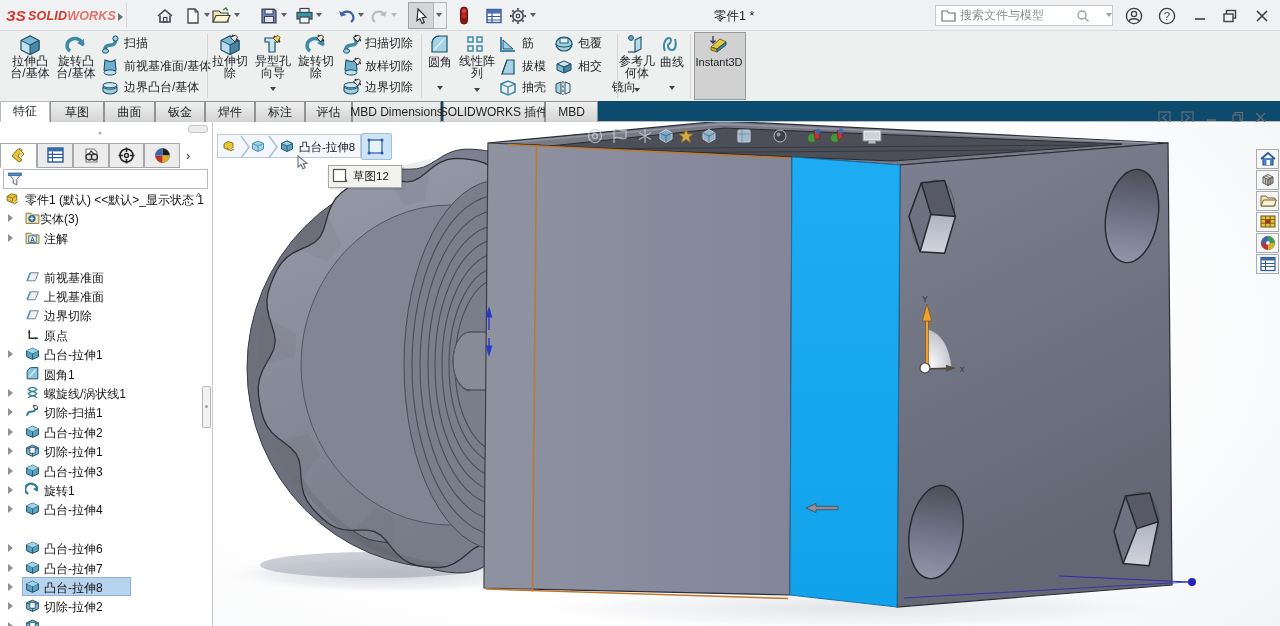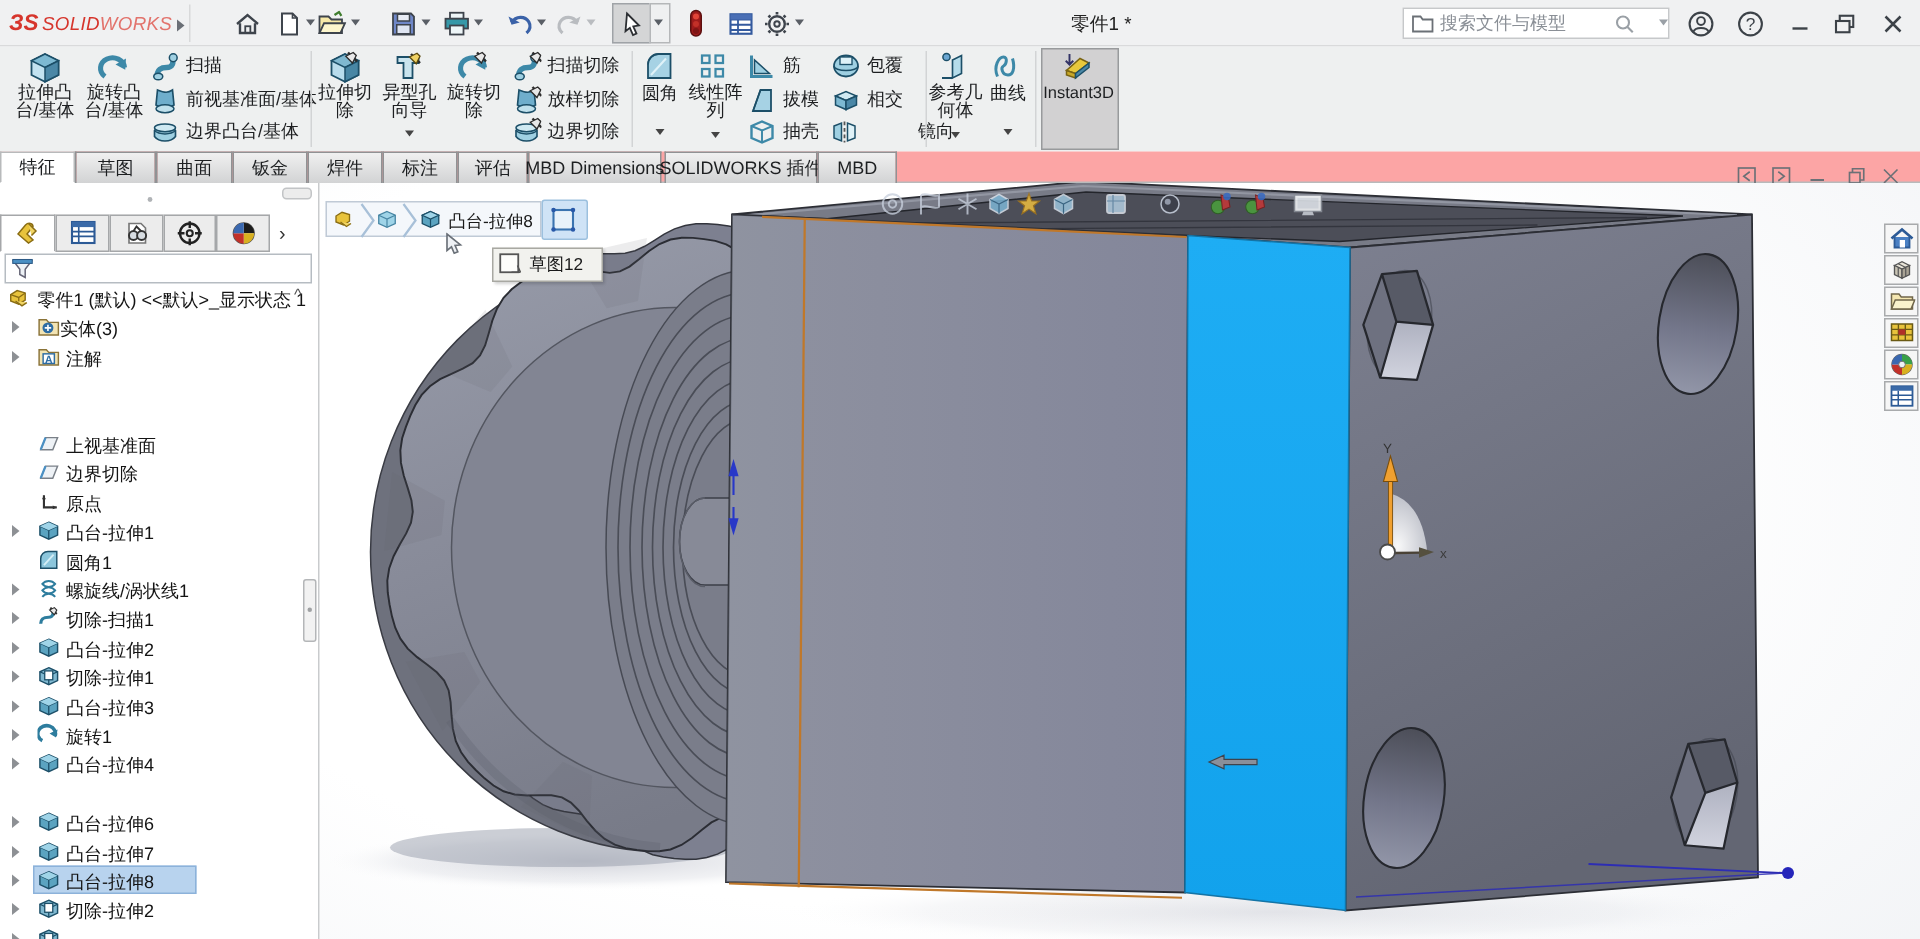--- a/index.html
+++ b/index.html
@@ -1,31 +1,31 @@
 <!DOCTYPE html>
 <html><head><meta charset="utf-8"><style>
 *{margin:0;padding:0;box-sizing:border-box}
 html,body{width:1280px;height:626px;overflow:hidden;font-family:"Liberation Sans",sans-serif;background:#fff}
 #app{position:relative;width:1280px;height:626px}
 .abs{position:absolute}
 
 #title{position:absolute;left:0;top:0;width:1280px;height:31px;background:#f0f1f2;border-bottom:1px solid #d9dadb}
 #title .logo{position:absolute;left:6px;top:7px;font-style:italic;font-weight:bold;color:#d6352c;font-size:15px;letter-spacing:0}
-#title .logotx{position:absolute;left:28px;top:9px;font-style:italic;font-weight:normal;color:#d6352c;font-size:12.5px;letter-spacing:.2px}
+#title .logotx{position:absolute;left:28px;top:9px;font-style:italic;font-weight:bold;color:#d6352c;font-size:12.5px;letter-spacing:.2px}
 .tbi{position:absolute;top:4px;width:24px;height:24px;display:flex;align-items:center;justify-content:center}
 .drop{position:absolute;top:13px;width:0;height:0;border-left:3.5px solid transparent;border-right:3.5px solid transparent;border-top:4px solid #5a5f66}
 #doctitle{position:absolute;left:714px;top:8px;font-size:12.5px;color:#222}
 #search{position:absolute;left:935px;top:5px;width:178px;height:21px;background:#fff;border:1px solid #c6c8ca;font-size:12px;color:#8a8f96;display:flex;align-items:center}
 
 #ribbon{position:absolute;left:0;top:31px;width:1280px;height:70px;background:#eef0f0}
 .rlbl{position:absolute;font-size:12px;color:#1d1f21;text-align:center;line-height:11.5px;white-space:nowrap}
 .rsep{position:absolute;top:3px;width:1px;height:64px;background:#d2d4d5}
 .rdrop{position:absolute;width:0;height:0;border-left:3.5px solid transparent;border-right:3.5px solid transparent;border-top:4px solid #444}
 
-#tabs{position:absolute;left:0;top:101px;width:1280px;height:21px;background:#fca5a5;border-bottom:1px solid #b8babb}
+#tabs{position:absolute;left:0;top:101px;width:1280px;height:21px;background:#0c4a6e;border-bottom:1px solid #b8babb}
 .tab{position:absolute;top:0;height:21px;white-space:nowrap;background:linear-gradient(#f0f0f0,#d2d3d4);border:1px solid #909294;border-bottom:none;font-size:12px;color:#1d1f21;display:flex;align-items:center;justify-content:center}
 .tab.sel{background:#fff;border:1px solid #b8babb;border-bottom:1px solid #fff;z-index:2}
 
 #lpanel{position:absolute;left:0;top:122px;width:213px;height:504px;background:#fff;border-right:1px solid #c9cbcd}
 .ptab{position:absolute;top:21px;height:25px;border:1px solid #a5a7a9;background:#ececec;display:flex;align-items:center;justify-content:center}
 .ptab.sel{background:#fff;border-bottom:1px solid #fff}
 #filterbox{position:absolute;left:3px;top:47px;width:205px;height:20px;border:1px solid #b6bcc2;background:#fff}
 .trow{position:absolute;left:0;width:212px;height:19px;font-size:12px;color:#141414;white-space:nowrap}
 .trow .tx{position:absolute;top:2px}
 .exp{position:absolute;left:8px;top:5px;width:0;height:0;border-top:4px solid transparent;border-bottom:4px solid transparent;border-left:5px solid #8d9094}
@@ -623,20 +623,27 @@
       </div>
       <div class="trow" style="top:107px">
         <div class="exp"></div>
         <svg class="ticon" style="left:25px" width="15" height="15" viewBox="0 0 14 14">
           <path d="M1,12.5 V3 H5.5 L7,4.6 H13 V12.5 Z" fill="#f2e4b4" stroke="#8a7338" stroke-width="0.9"></path>
           <rect x="3.5" y="5.5" width="7" height="6" fill="#fff" stroke="#2e6da4" stroke-width="0.9"></rect>
           <text x="7" y="11" text-anchor="middle" font-size="6.5" font-weight="bold" fill="#2e6da4" font-family="Liberation Sans">A</text>
         </svg>
         <div class="tx" style="left:44px">注解</div>
       </div>
+      <div class="trow" style="top:146px">
+        <svg class="ticon" style="left:25px" width="15" height="15" viewBox="0 0 14 14">
+          <path d="M2,11 L5,3.5 H12.5 L9.5,11 Z" fill="#eef2f6" stroke="#7a8088" stroke-width="0.9"></path>
+          <path d="M2,11 L5,3.5" stroke="#4a90c4" stroke-width="1.4"></path>
+        </svg>
+        <div class="tx" style="left:44px">前视基准面</div>
+      </div>
       <div class="trow" style="top:165px">
         <svg class="ticon" style="left:25px" width="15" height="15" viewBox="0 0 14 14">
           <path d="M2,11 L5,3.5 H12.5 L9.5,11 Z" fill="#eef2f6" stroke="#7a8088" stroke-width="0.9"></path>
           <path d="M2,11 L5,3.5" stroke="#4a90c4" stroke-width="1.4"></path>
         </svg>
         <div class="tx" style="left:44px">上视基准面</div>
       </div>
       <div class="trow" style="top:184px">
         <svg class="ticon" style="left:25px" width="15" height="15" viewBox="0 0 14 14">
           <path d="M2,11 L5,3.5 H12.5 L9.5,11 Z" fill="#eef2f6" stroke="#7a8088" stroke-width="0.9"></path>

